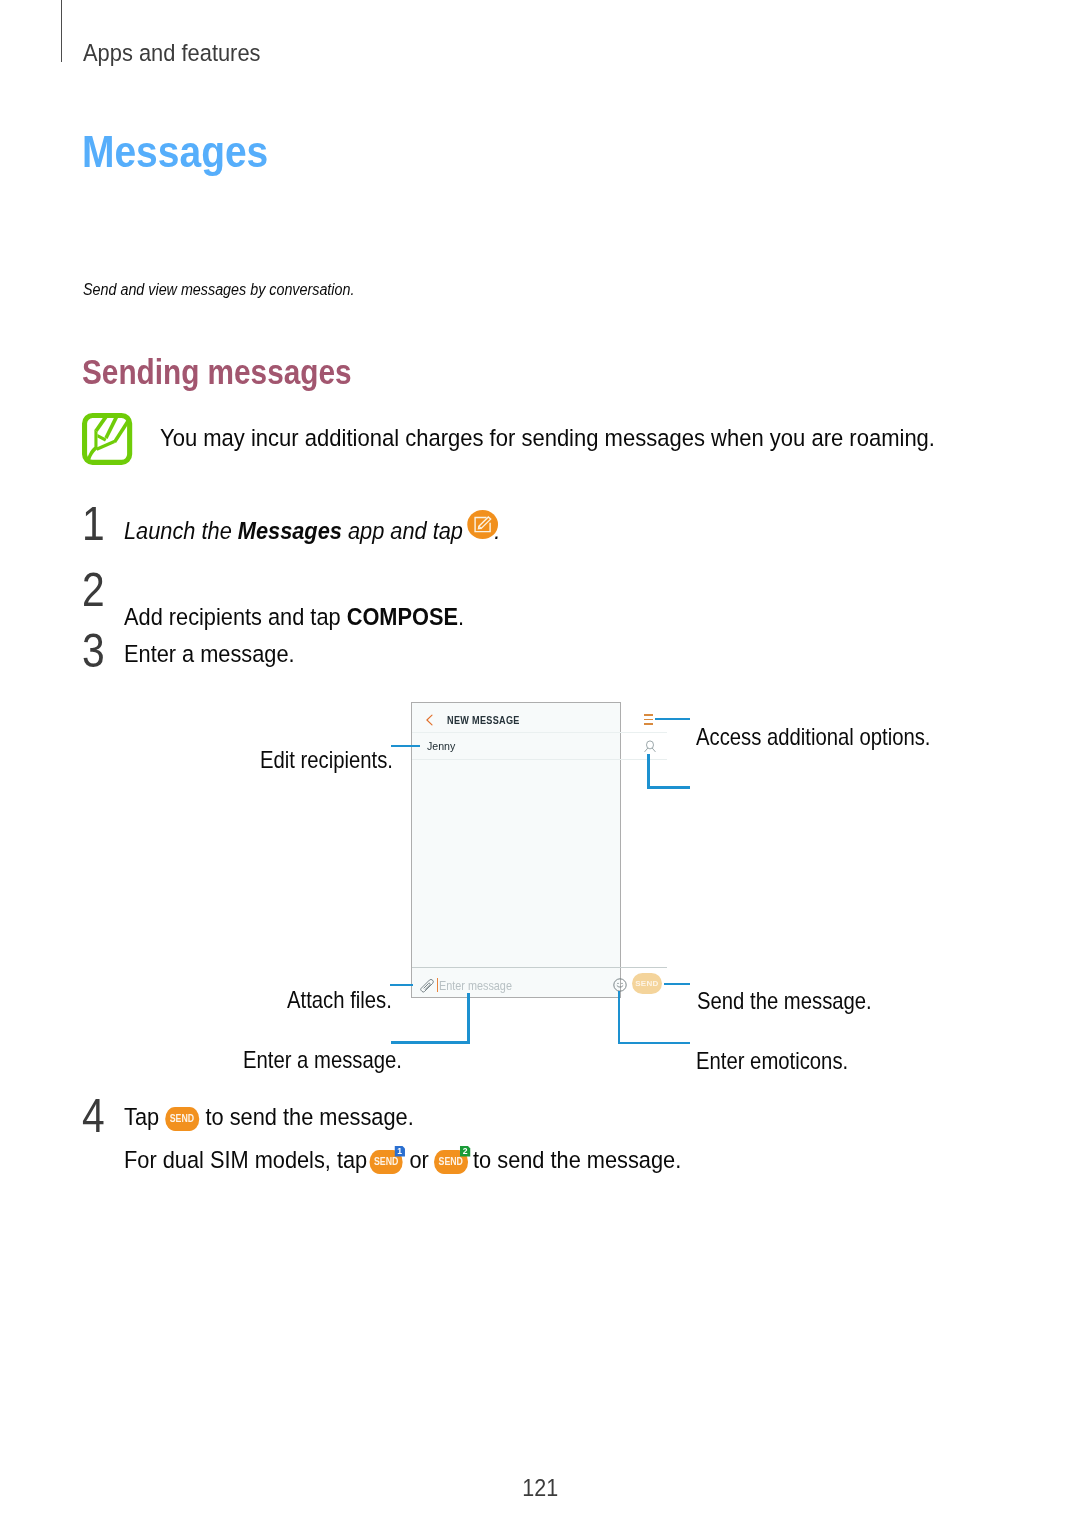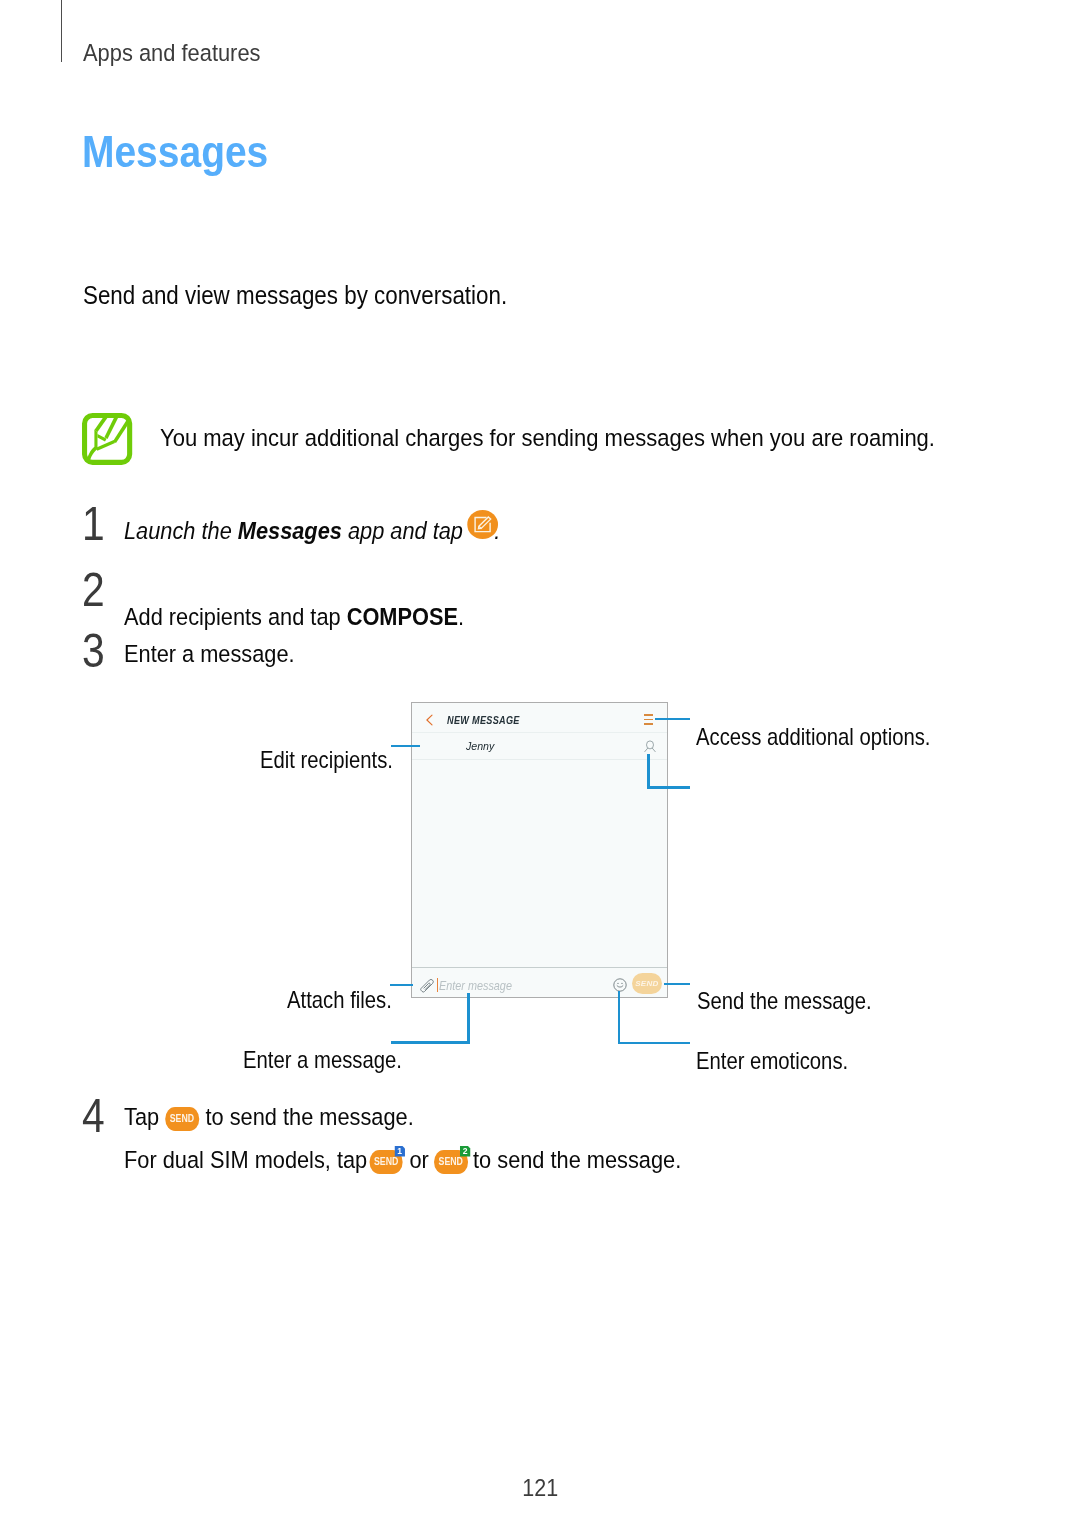--- a/index.html
+++ b/index.html
@@ -19,21 +19,21 @@
   .chapter .sx{transform:scaleX(0.864);}
 
   
   .h2{left:82px;font-size:34.8px;font-weight:bold;color:#A2566F;}
   .h2 .sx{transform:scaleX(0.913);}
   .h2-intro{top:226.3px;}
   .h2-sending{top:352.3px;}
   .h2-sending .sx{transform:scaleX(0.855);}
 
   
-  .body{font-size:25px;color:#0a0a0a;}
+  .body{font-size:16px;color:#0a0a0a;font-style:italic;}
   .body .sx{transform:scaleX(0.895);}
   .p-intro{left:82.5px;top:280.6px;}
 
   
   .note-icon{left:82.3px;top:413.3px;}
   .note-text{left:159.8px;top:424.1px;font-size:24.3px;color:#0a0a0a;}
   .note-text .sx{transform:scaleX(0.906);}
   .step-num{position:absolute;left:82.2px;font-size:48.2px;color:#3b3b3b;line-height:1;}
   .step-num .sx{transform:scaleX(0.846);}
   .step-txt{position:absolute;left:123.6px;font-size:24.3px;color:#0a0a0a;line-height:1;white-space:nowrap;}
@@ -59,29 +59,29 @@
   .badge.b2{margin-left:-4.2px;margin-right:0.6px;}
   .badge.b2b{margin-left:-0.6px;margin-right:-0.9px;}
   .simtag{position:absolute;right:-2.6px;top:-4.4px;width:10.6px;height:11.0px;font-style:normal;
           color:#ffffff;font-size:8.6px;font-weight:bold;line-height:11.2px;text-align:center;transform:scaleX(1.115);transform-origin:100% 50%;
           font-family:"Liberation Sans",sans-serif;
           clip-path:polygon(0 0,72% 0,100% 26%,100% 100%,0 100%);}
   .sim1{background:#2A6FD0;}
   .sim2{background:#1A9B38;}
 
   
-  .phone{left:411px;top:702px;width:257px;height:296px;border:1px solid #ADADAD;background:#F7FAFA;box-sizing:border-box;font-style:italic;}
+  .phone{left:411px;top:702px;width:210px;height:296px;border:1px solid #ADADAD;background:#F7FAFA;box-sizing:border-box;}
   .ph-bar{position:absolute;left:0;top:0;width:255px;height:30px;border-bottom:1px solid #EAF0F0;box-sizing:border-box;}
   .ic-back{left:12.8px;top:11.0px;}
   .ph-title{left:34.6px;top:11.3px;font-size:10.6px;font-weight:bold;color:#253239;letter-spacing:.35px;}
   .ph-title .sx{transform:scaleX(0.86);}
   .ic-menu{left:231.7px;top:11.3px;width:9.3px;height:10px;}
   .ic-menu i{display:block;width:9.3px;height:1.5px;background:#D98A3E;margin-bottom:2.9px;}
   .ph-recip{position:absolute;left:0;top:30px;width:255px;height:26.8px;border-bottom:1px solid #E8EEEE;box-sizing:border-box;}
-  .ph-recip-name{left:15.2px;top:36.2px;font-size:11.8px;color:#1B282E;margin-left:39px;}
+  .ph-recip-name{left:15.2px;top:36.2px;font-size:11.8px;color:#1B282E;}
   .ph-recip-name .sx{transform:scaleX(0.90);}
   .ic-person{left:231.5px;top:37.0px;}
   .ph-foot{position:absolute;left:0;top:264px;width:255px;height:30px;border-top:1px solid #C6CECE;box-sizing:border-box;}
   .ic-clip{left:6.6px;top:275.3px;}
   .ph-caret{left:24.8px;top:275.2px;width:1.2px;height:13.5px;background:#E9833C;}
   .ph-ph{left:26.6px;top:275.6px;font-size:12.4px;color:#B8C1C4;}
   .ph-ph .sx{transform:scaleX(0.875);}
   .ic-smile{left:200.9px;top:274.6px;}
   .send-pill{left:219.7px;top:270px;width:30.4px;height:21px;border-radius:10.5px;background:#F4D49B;}
   .send-pill span{display:block;text-align:center;line-height:21.0px;font-size:8.0px;font-weight:bold;color:#FDF4E6;letter-spacing:.25px;}
@@ -97,20 +97,21 @@
 
 <div class="page">
 
   <div class="abs hdr-rule"></div>
   <div class="abs hdr-text"><span class="sx">Apps and features</span></div>
 
   <div class="abs chapter"><span class="sx">Messages</span></div>
 
   <div class="abs body p-intro"><span class="sx">Send and view messages by conversation.</span></div>
 
+  <div class="abs h2 h2-sending"><span class="sx">Sending messages</span></div>
 
   <svg class="abs note-icon" width="52" height="54" viewBox="0 0 52 54">
       <defs>
         <clipPath id="nbox">
           <rect x="1.2" y="1.2" width="47.8" height="49.5" rx="8.6" ry="8.6"></rect>
         </clipPath>
       </defs>
       <g clip-path="url(#nbox)" fill="#6FCC08">
 
         <path d="M12.4 16.8 L15.5 18.9 L15.5 36.0 C13.2 37.8 11.0 40.6 9.6 43.2 C8.6 45.1 8.1 47.3 8.0 48.6 L4.9 47.0 C5.2 45.0 6.0 42.5 7.2 40.4 C8.8 37.6 10.5 35.4 12.4 33.8 Z"></path>

